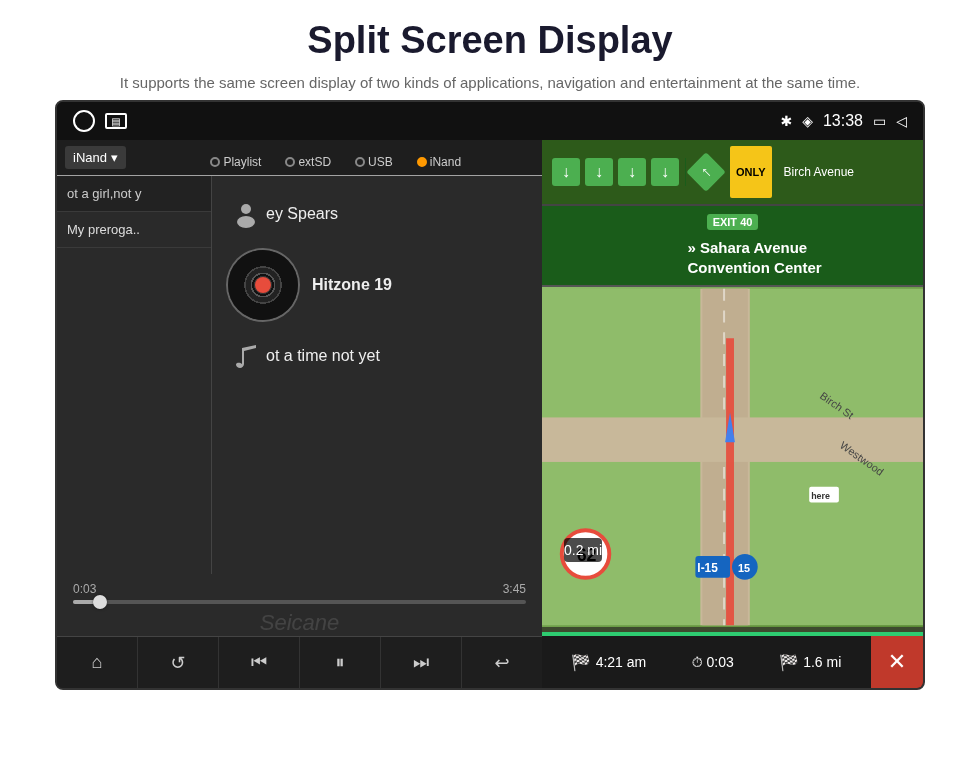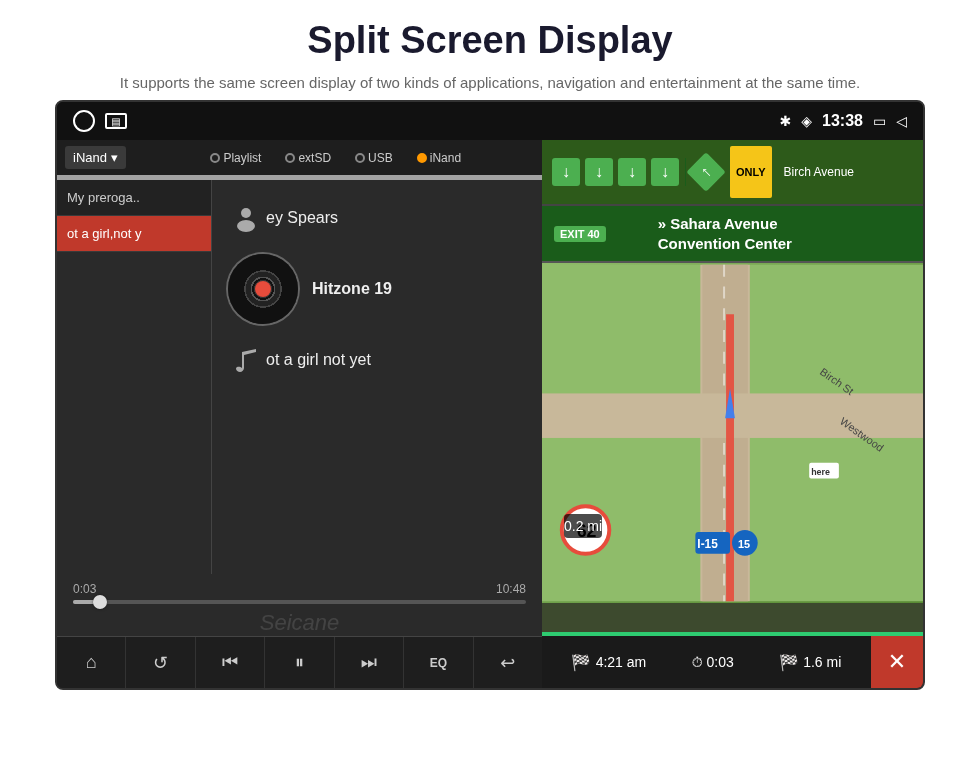--- a/index.html
+++ b/index.html
@@ -57,21 +57,21 @@
     }
     .status-image-icon {
       width: 22px; height: 16px;
       border: 2px solid #fff;
       border-radius: 2px;
       display: flex; align-items: center; justify-content: center;
     }
     .status-time {
       color: #fff;
       font-size: 16px;
-      font-weight: bold;
+      font-weight: normal;
     }
     .status-icon { color: #fff; font-size: 14px; }
 
     
     .main-content {
       display: flex;
       height: 548px;
     }
 
     
@@ -80,24 +80,24 @@
       background: #2a2a2a;
       display: flex;
       flex-direction: column;
       overflow: hidden;
     }
 
     
     .source-bar {
       background: #1e1e1e;
       display: flex;
-      align-items: center;
+      align-items: flex-end;
       padding: 6px 8px;
       gap: 12px;
-      border-bottom: 5px solid #a3a3a3;
+      border-bottom: 1px solid #a3a3a3;
     }
     .source-selector {
       background: #3a3a3a;
       color: #fff;
       border: none;
       padding: 4px 8px;
       font-size: 13px;
       display: flex;
       align-items: center;
       gap: 4px;
@@ -417,22 +417,22 @@
             <span class="source-option">
               <span class="radio-dot active"></span>
               <span>iNand</span>
             </span>
           </div>
         </div>
 
         <div class="playlist-area">
 
           <div class="song-list">
+            <div class="song-item active-red">ot a girl,not y</div>
             <div class="song-item">My preroga..</div>
-            <div class="song-item active-red">ot a girl,not y</div>
           </div>
 
           <div class="now-playing">
             <div class="track-info">
 
               <div class="track-row">
                 <div class="track-icon">
                   <svg width="28" height="28" viewBox="0 0 28 28" fill="#aaa">
                     <circle cx="14" cy="9" r="5"></circle>
                     <ellipse cx="14" cy="22" rx="9" ry="6"></ellipse>
@@ -447,45 +447,44 @@
                 </div>
                 <span class="track-text">Hitzone 19</span>
               </div>
 
               <div class="track-row">
                 <div class="track-icon">
                   <svg width="24" height="28" viewBox="0 0 24 28" fill="#aaa">
                     <path d="M8 22V6l14-3v3L10 9v13c0 2-2 4-4 4s-4-1.5-4-3.5S6 20 8 22z"></path>
                   </svg>
                 </div>
-                <span class="track-text">ot a girl not yet</span>
+                <span class="track-text">ot a time not yet</span>
               </div>
             </div>
           </div>
         </div>
 
         <div class="progress-section">
           <div class="progress-times">
             <span>0:03</span>
-            <span>10:48</span>
+            <span>3:45</span>
           </div>
           <div class="progress-bar-bg">
             <div class="progress-bar-fill"></div>
             <div class="progress-thumb"></div>
           </div>
         </div>
         <div class="watermark">Seicane</div>
 
         <div class="controls-bar">
           <div class="ctrl-btn">⌂</div>
           <div class="ctrl-btn">↺</div>
           <div class="ctrl-btn">⏮</div>
           <div class="ctrl-btn">⏸</div>
           <div class="ctrl-btn">⏭</div>
-          <div class="ctrl-btn eq">EQ</div>
           <div class="ctrl-btn">↩</div>
         </div>
       </div>
 
       <div class="right-panel">
 
         <div style="background:#2d5a1a; padding:6px 10px; display:flex; align-items:center; gap:6px; border-bottom:2px solid #444;">
           <div style="display:flex; gap:5px; align-items:center;">
             <div style="background:#4caf50;color:#fff;width:28px;height:28px;display:flex;align-items:center;justify-content:center;font-size:16px;border-radius:3px;">↓</div>
             <div style="background:#4caf50;color:#fff;width:28px;height:28px;display:flex;align-items:center;justify-content:center;font-size:16px;border-radius:3px;">↓</div>
@@ -493,21 +492,21 @@
             <div style="background:#4caf50;color:#fff;width:28px;height:28px;display:flex;align-items:center;justify-content:center;font-size:16px;border-radius:3px;">↓</div>
           </div>
           <div style="background:#1a5c1a;width:1px;height:28px;"></div>
           <div style="display:flex; flex-direction:column; align-items:center; gap:3px;">
             <div style="background:#4caf50;color:#fff;width:28px;height:28px;display:flex;align-items:center;justify-content:center;font-size:16px;border-radius:3px;transform:rotate(-45deg);">↑</div>
           </div>
           <div style="background:#f5c518;color:#000;font-size:11px;font-weight:bold;padding:20px 6px;border-radius:2px;margin-left:4px;text-align:right;">ONLY</div>
           <span style="color:#fff;font-size:12px;margin-left:6px;">Birch Avenue</span>
         </div>
 
-        <div style="background:#1a5c1a;color:#fff;padding:8px 12px;display:flex;align-items:center;gap:8px;border-bottom:2px solid #555;">
+        <div style="background:#1a5c1a;color:#fff;padding:8px 12px;display:flex;align-items:center;gap:8px;border-bottom:2px solid #555;flex-direction:column;">
           <span style="background:#4caf50;color:#fff;font-size:11px;font-weight:bold;padding:2px 6px;border-radius:3px;">EXIT 40</span>
           <span style="font-size:15px;font-weight:bold;line-height:1.3;margin-left:44px;">» Sahara Avenue<br>Convention Center</span>
         </div>
 
         <div class="map-area">
           <svg class="map-svg" viewBox="0 0 385 340">
 
             <rect width="385" height="340" fill="#8fbc6a"></rect>
 
             <rect x="160" y="0" width="50" height="340" fill="#c8b89a"></rect>

